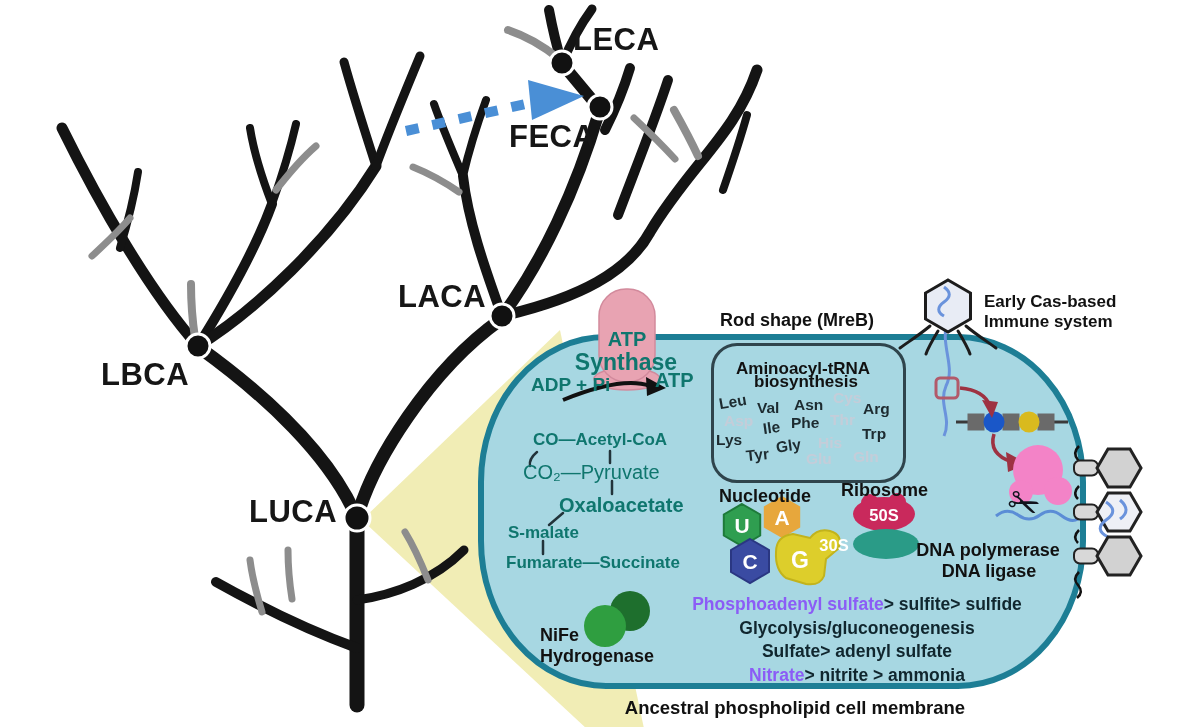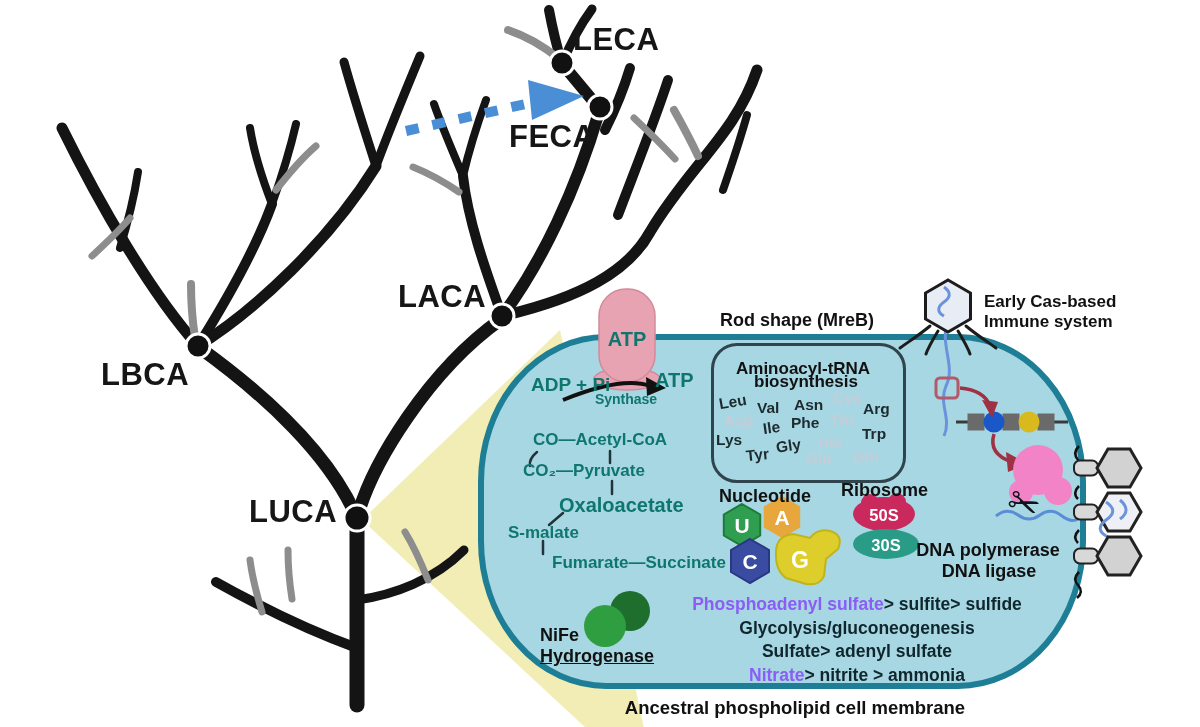--- a/index.html
+++ b/index.html
@@ -180,29 +180,29 @@
     </g>
   </svg>
 
   <div class="lbl tree-label" style="left:249px;top:496px;">LUCA</div>
   <div class="lbl tree-label" style="left:101px;top:338px;margin-top:21px;">LBCA</div>
   <div class="lbl tree-label" style="left:398px;top:281px;">LACA</div>
   <div class="lbl tree-label" style="left:509px;top:121px;">FECA</div>
   <div class="lbl tree-label" style="left:573px;top:24px;">LECA</div>
 
   <div class="lbl cell-text cx" style="left:627px;top:329px;font-size:20px;">ATP</div>
-  <div class="lbl cell-text cx" style="left:626px;top:351px;font-size:14px;margin-top:41px;">Synthase</div>
+  <div class="lbl cell-text cx" style="left:626px;top:351px;font-size:23px;">Synthase</div>
   <div class="lbl cell-text" style="left:531px;top:375px;font-size:19px;">ADP + Pi</div>
   <div class="lbl cell-text" style="left:655px;top:370px;font-size:20px;">ATP</div>
 
   <div class="lbl cell-text" style="left:533px;top:431px;font-size:17px;font-weight:600;">CO—Acetyl-CoA</div>
-  <div class="lbl cell-text" style="left:523px;top:462px;font-size:17px;font-weight:700;">CO₂—Pyruvate</div>
+  <div class="lbl cell-text" style="left:523px;top:462px;font-size:20px;font-weight:400;">CO₂—Pyruvate</div>
   <div class="lbl cell-text" style="left:559px;top:495px;font-size:20px;font-weight:600;">Oxaloacetate</div>
   <div class="lbl cell-text" style="left:508px;top:524px;font-size:17px;font-weight:600;">S-malate</div>
-  <div class="lbl cell-text" style="left:506px;top:554px;font-size:17px;font-weight:600;margin-left:46px;">Fumarate—Succinate</div>
+  <div class="lbl cell-text" style="left:506px;top:554px;font-size:17px;font-weight:600;">Fumarate—Succinate</div>
 
   <div class="lbl cell-text" style="left:720px;top:311px;font-size:18px;color:#111;">Rod shape (MreB)</div>
 
   <div class="aa-box">
     <div class="lbl cell-text" style="left:22px;top:7px;font-size:17px;color:#111;margin-top:7px;">Aminoacyl-tRNA</div>
     <div class="lbl cell-text" style="left:40px;top:27px;font-size:17px;color:#111;">biosynthesis</div>
   </div>
   <div id="aa-layer">
       <span class="aa" style="left: 719px; top: 393px; transform: rotate(-10deg);">Leu</span>
       <span class="aa" style="left: 757px; top: 399px;">Val</span>
@@ -223,30 +223,30 @@
     </div>
 
   <div class="lbl cell-text" style="left:719px;top:487px;font-size:18px;color:#111;">Nucleotide</div>
   <span class="base-letter" style="left:742px;top:526px;font-size:21px;">U</span>
   <span class="base-letter" style="left:782px;top:518px;font-size:21px;">A</span>
   <span class="base-letter" style="left:750px;top:562px;font-size:21px;">C</span>
   <span class="base-letter" style="left:800px;top:560px;font-size:23px;">G</span>
 
   <div class="lbl cell-text" style="left:841px;top:481px;font-size:18px;color:#111;">Ribosome</div>
   <span class="subunit" style="left:884px;top:515px;">50S</span>
-  <span class="subunit" style="left:886px;top:545px;">30S</span>
+  <span class="subunit" style="left:834px;top:545px;">30S</span>
 
   <div class="lbl cell-text cx" style="left:988px;top:541px;font-size:18px;color:#111;">DNA polymerase</div>
   <div class="lbl cell-text cx" style="left:989px;top:562px;font-size:18px;color:#111;">DNA ligase</div>
 
   <div class="lbl" style="left:984px;top:293px;font-size:17px;color:#111;">Early Cas-based</div>
   <div class="lbl" style="left:984px;top:313px;font-size:17px;color:#111;">Immune system</div>
 
   <div class="lbl cell-text" style="left:540px;top:626px;font-size:18px;color:#111;">NiFe</div>
-  <div class="lbl cell-text" style="left:540px;top:647px;font-size:18px;color:#111;text-decoration:underline;">Hydrogenase</div>
+  <div class="lbl cell-text" style="left:540px;top:647px;font-size:18px;color:#111;">Hydrogenase</div>
 
   <div class="reactions">
     <div class="reaction-line"><span class="faded">Phosphoadenyl sulfate</span><span>&gt; sulfite&gt; sulfide</span></div>
     <div class="reaction-line"><span class="faded"></span><span>Glycolysis/gluconeogenesis</span></div>
     <div class="reaction-line"><span class="faded"></span><span>Sulfate&gt; adenyl sulfate</span></div>
     <div class="reaction-line"><span class="faded">Nitrate</span><span>&gt; nitrite &gt; ammonia</span></div>
   </div>
 
   <div class="lbl cx" style="left:795px;top:699px;font-size:18.5px;color:#111;">Ancestral phospholipid cell membrane</div>
 

